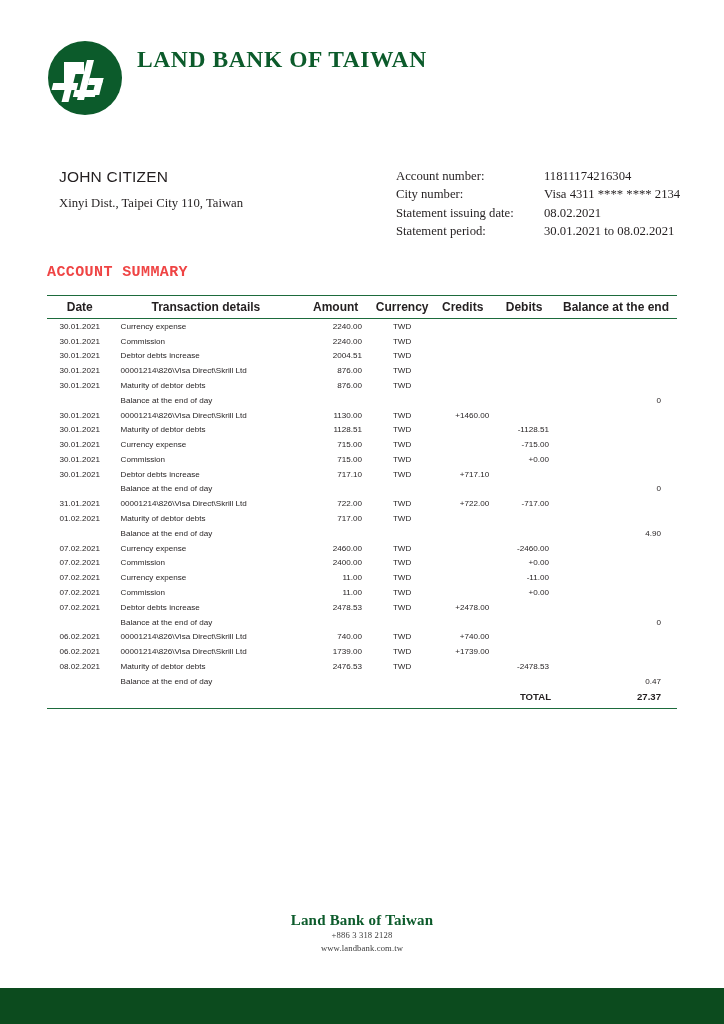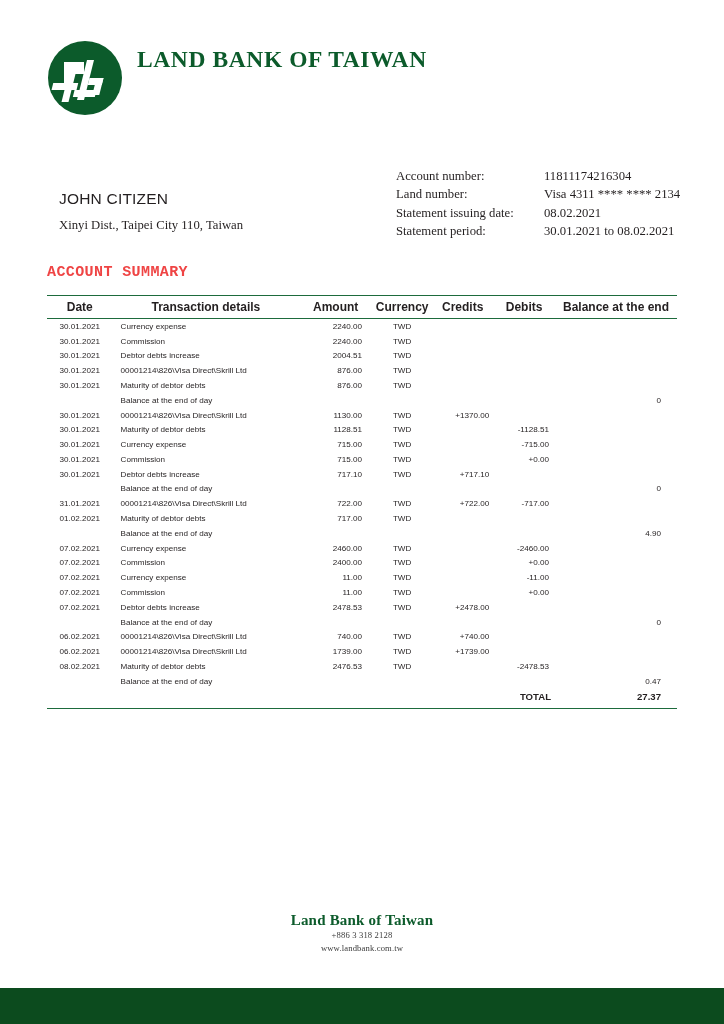--- a/index.html
+++ b/index.html
@@ -60,21 +60,21 @@
     letter-spacing: 0.6px;
     color: #0c5b2b;
     margin-top: 4px;
     white-space: nowrap;
   }
 
   
   .customer {
     position: absolute;
     left: 59px;
-    top: 190px;
+    top: 168px;
     width: 330px;
   }
   .customer-name {
     font-family: "Liberation Sans", sans-serif;
     font-size: 15.5px;
     font-weight: 400;
     letter-spacing: 0.2px;
     color: #231f20;
     margin-bottom: 9px;
   }
@@ -237,21 +237,21 @@
   </div>
 
   <div class="account-info">
     <table>
       <tbody id="account-info-body">
           <tr>
             <td class="ai-label ai-spacer">Account number:</td>
             <td class="ai-value">11811174216304</td>
           </tr>
           <tr>
-            <td class="ai-label ai-spacer">Land number:</td>
+            <td class="ai-label ai-spacer">City number:</td>
             <td class="ai-value">Visa 4311 **** **** 2134</td>
           </tr>
           <tr>
             <td class="ai-label ai-spacer">Statement issuing date:</td>
             <td class="ai-value">08.02.2021</td>
           </tr>
           <tr>
             <td class="ai-label ai-spacer">Statement period:</td>
             <td class="ai-value">30.01.2021 to 08.02.2021</td>
           </tr>
@@ -327,21 +327,21 @@
             <td class="c-cur"></td>
             <td class="c-cred"></td>
             <td class="c-deb"></td>
             <td class="c-bal">0</td>
           </tr>
           <tr>
             <td class="c-date">30.01.2021</td>
             <td class="c-det">00001214\826\Visa Direct\Skrill Ltd</td>
             <td class="c-amt">1130.00</td>
             <td class="c-cur">TWD</td>
-            <td class="c-cred">+1370.00</td>
+            <td class="c-cred">+1460.00</td>
             <td class="c-deb"></td>
             <td class="c-bal"></td>
           </tr>
           <tr>
             <td class="c-date">30.01.2021</td>
             <td class="c-det">Maturity of debtor debts</td>
             <td class="c-amt">1128.51</td>
             <td class="c-cur">TWD</td>
             <td class="c-cred"></td>
             <td class="c-deb">-1128.51</td>

